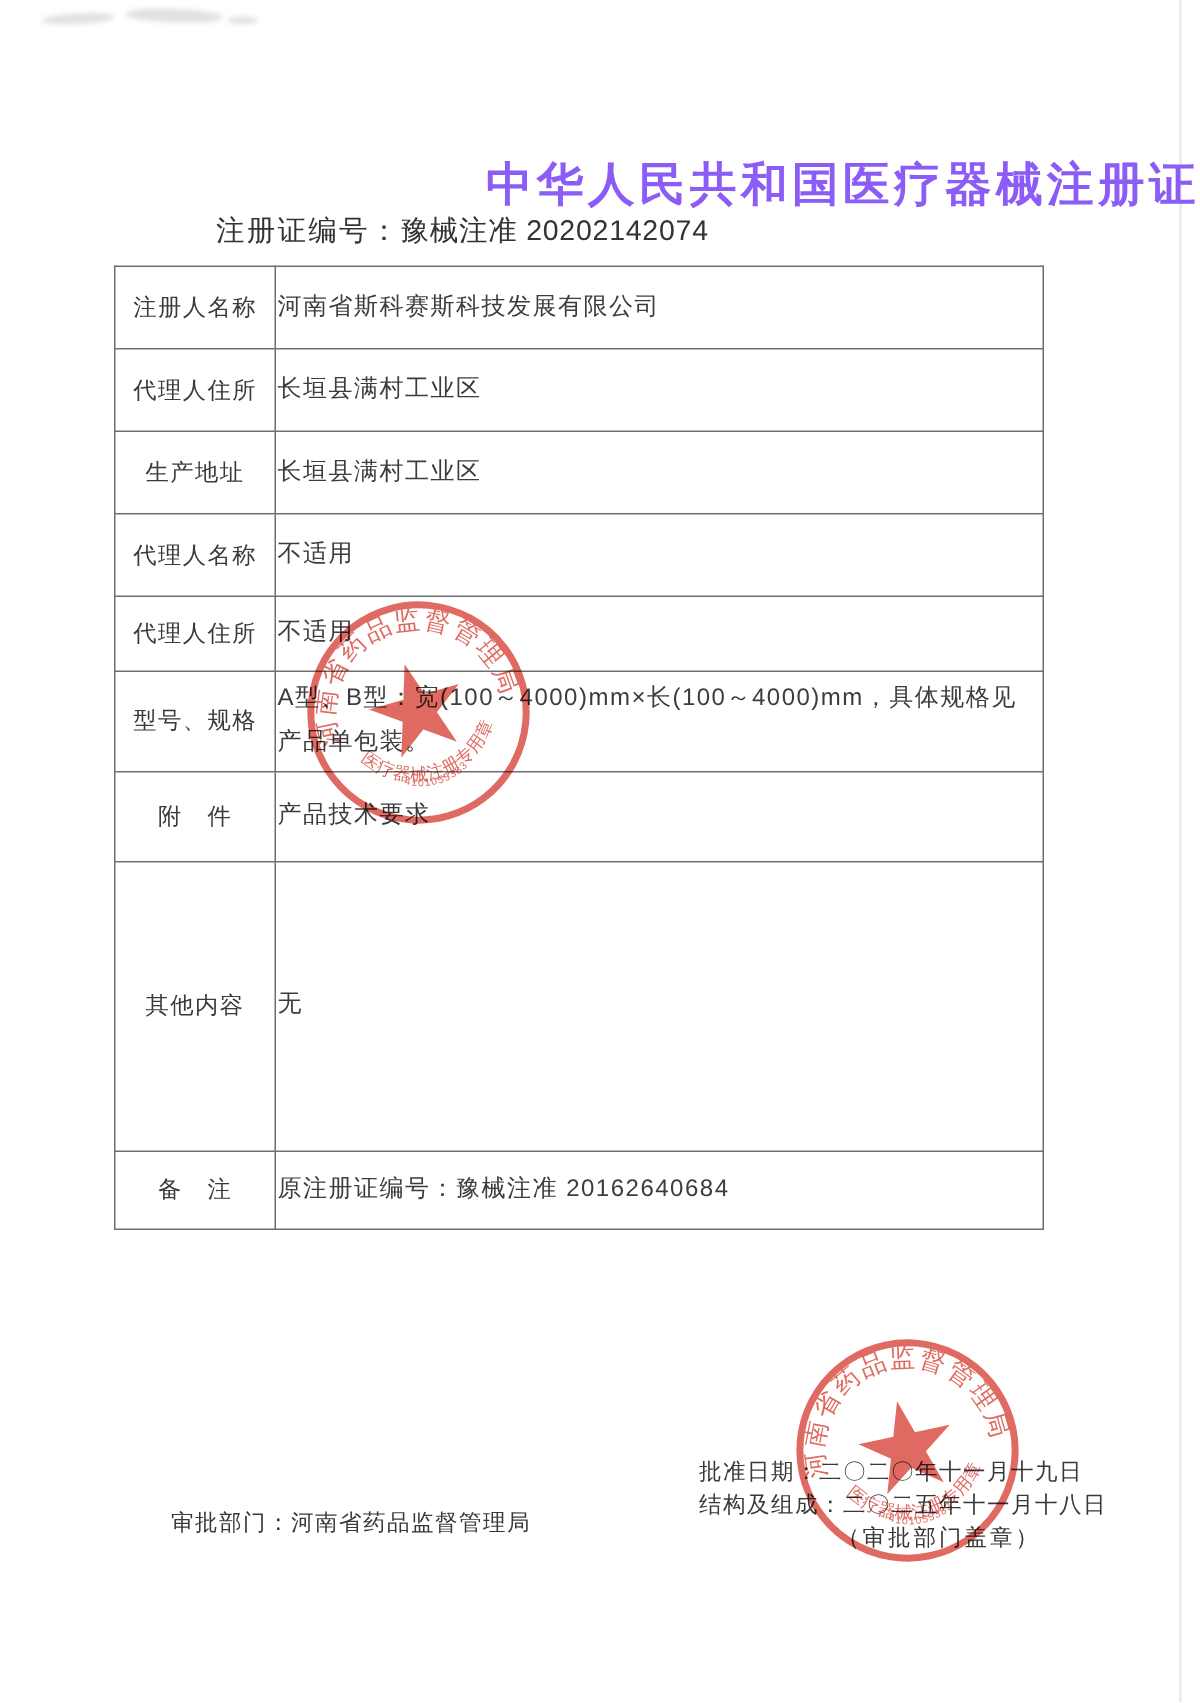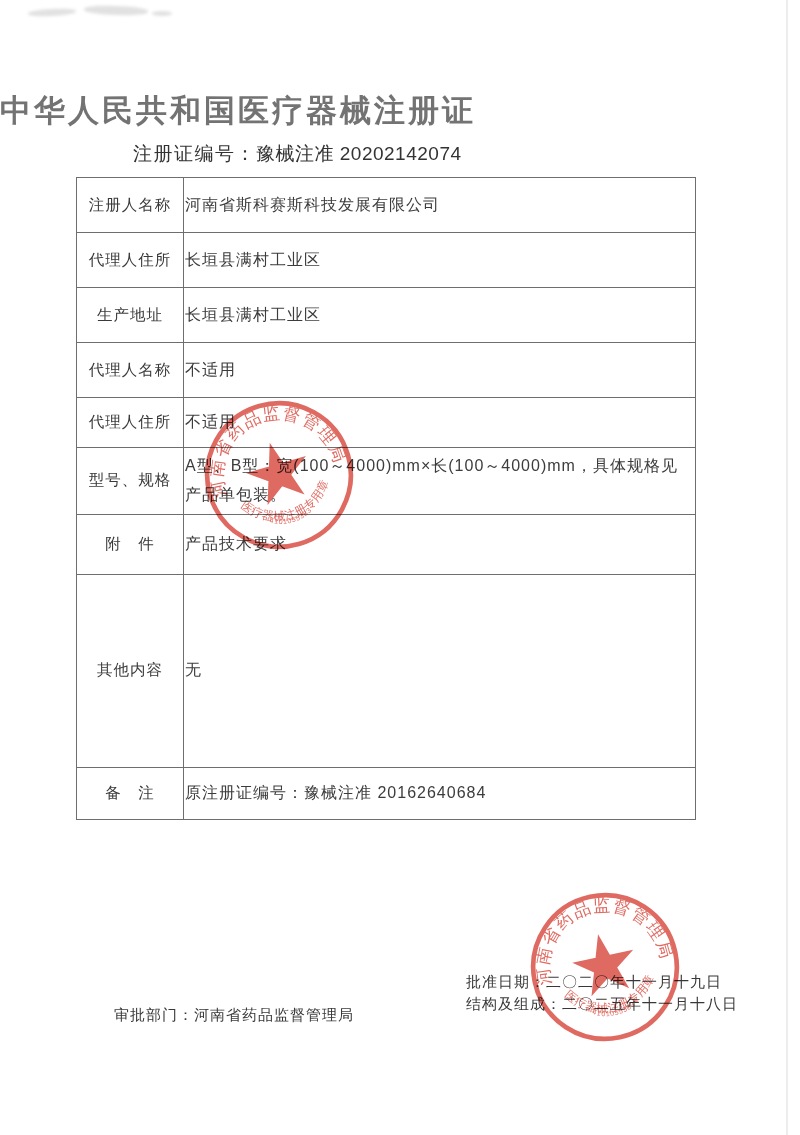--- a/index.html
+++ b/index.html
@@ -12,26 +12,26 @@
     overflow:hidden;
   }
   
   .smudge{position:absolute;background:#9d9d9d;opacity:.30;filter:blur(1.6px);border-radius:45%;}
   .smudge.s1{left:28px;top:9px;width:48px;height:7px;transform:rotate(-3deg);}
   .smudge.s2{left:84px;top:6px;width:64px;height:9px;transform:rotate(2deg);}
   .smudge.s3{left:152px;top:11px;width:20px;height:5px;}
   .edge-line{position:absolute;left:786px;top:0;width:2px;height:1135px;background:#ededed;}
 
   .title{
-    position:absolute;left:0;top:90px;width:800px;
-    text-align:left;font-size:31px;font-weight:700;
-    letter-spacing:3px;color:#737373;
+    position:absolute;left:0;top:102px;width:800px;
+    text-align:right;font-size:31px;font-weight:700;
+    letter-spacing:3px;color:#8b5cf6;
   }
   .cert-no{
-    position:absolute;left:133px;top:141px;
+    position:absolute;left:144px;top:141px;
     font-size:19px;letter-spacing:1.5px;color:#333;text-align:right;
   }
   .cert-no .num{letter-spacing:.5px;}
 
   table.cert-table{
     position:absolute;left:76px;top:177px;width:620px;
     border-collapse:collapse;table-layout:fixed;
     background:transparent;
   }
   .cert-table td{
@@ -134,20 +134,21 @@
         <td class="val">原注册证编号：豫械注准 20162640684</td>
       </tr>
     </tbody>
   </table>
 
   <div class="footer-left"><span>审批部门：</span><span>河南省药品监督管理局</span></div>
 
   <div class="footer-right">
     <div><span>批准日期：</span><span>二〇二〇年十一月十九日</span></div>
     <div><span>结构及组成：</span><span>二〇二五年十一月十八日</span></div>
+    <div class="seal-note">（审批部门盖章）</div>
   </div>
 
   <div class="stamp stamp-mid" style="color: rgb(216, 73, 62);">
     <svg viewBox="0 0 200 200">
       <defs>
         <path id="arcTopA" d="M 32.3 124.6 A 72 72 0 1 1 167.7 124.6" fill="none"></path>
         <path id="arcBotA" d="M 36 116 A 70 70 0 0 0 164 116" fill="none"></path>
         <path id="arcNumA" d="M 60 146 A 55 55 0 0 0 140 146" fill="none"></path>
       </defs>
       <circle cx="100" cy="100" r="92" fill="none" stroke="currentColor" stroke-width="6"></circle>

